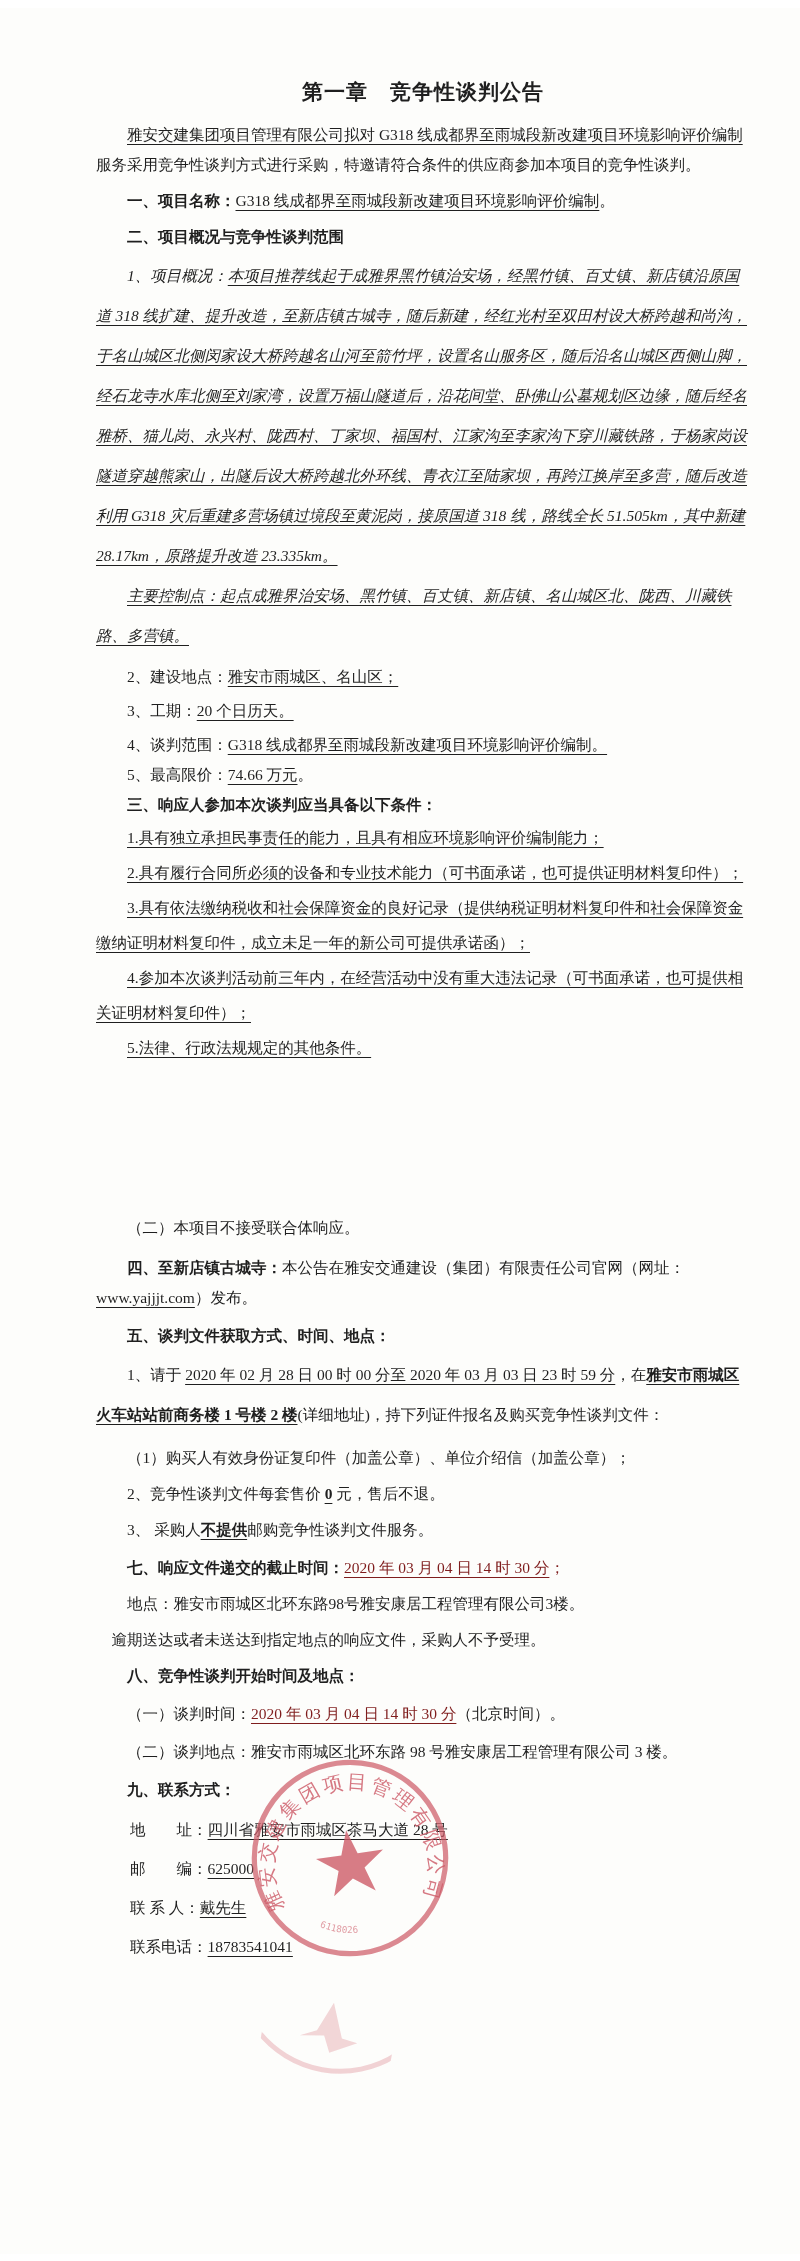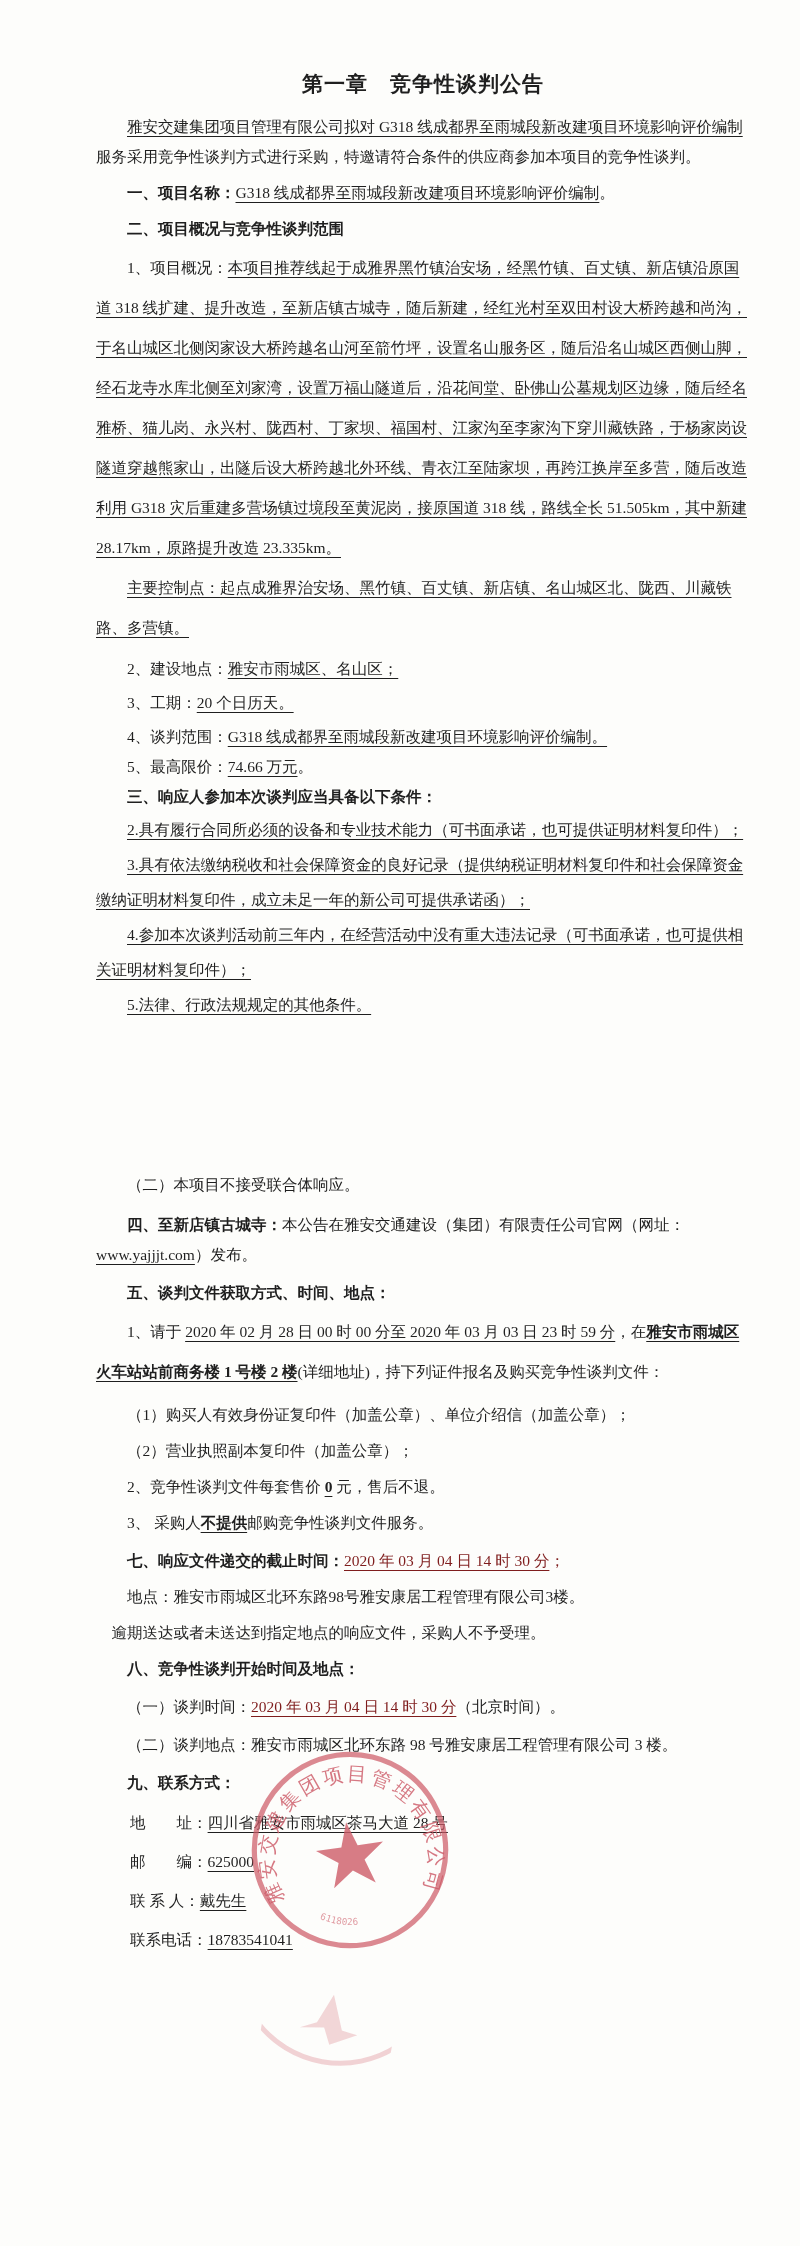--- a/index.html
+++ b/index.html
@@ -1,31 +1,31 @@
 <!DOCTYPE html>
 <html><head>
 <meta charset="utf-8">
 <style>
   html,body { margin:0; padding:0; background:#ffffff; }
   .page {
-    position:relative; width:800px; height:2246px; margin:0 auto;
+    position:relative; width:800px; height:2246px; margin:8px auto;
     background:#fdfdfb; color:#1f1f1f; overflow:hidden;
     font-family:"Liberation Serif","DejaVu Serif",serif;
     font-size:15.5px;
   }
   .content { padding:70px 50px 0 96px; }
   .title {
     margin:0 0 14px 0; text-align:center;
     font-family:"Liberation Sans","DejaVu Sans",sans-serif;
     font-size:21px; font-weight:700; letter-spacing:1px;
   }
   p { margin:0; }
   .para   { line-height:30px; text-indent:2em; }
   .intro  { line-height:30px; text-indent:2em; margin-bottom:4px; }
-  .ovpara { line-height:40px; text-indent:2em; }
+  .ovpara { line-height:40px; text-indent:2em;font-style:italic; }
   .cond   { line-height:35px; text-indent:2em; }
   .five1  { line-height:40px; text-indent:2em; }
   .mt4  { margin-top:4px; }
   .mt6  { margin-top:6px; }
   .mt8  { margin-top:8px; }
   .mt10 { margin-top:10px; }
   .hd {
     font-family:Liberation Sans, sans-serif;
     font-weight:700;
   }
@@ -63,37 +63,37 @@
     <p class="para mt6"><span>2、建设地点：</span><span class="u">雅安市雨城区、名山区；</span></p>
 
     <p class="para mt4"><span>3、工期：</span><span class="u">20 个日历天。</span></p>
 
     <p class="para mt4"><span>4、谈判范围：</span><span class="u">G318 线成都界至雨城段新改建项目环境影响评价编制。</span></p>
 
     <p class="para"><span>5、最高限价：</span><span class="u">74.66 万元</span><span>。</span></p>
 
     <p class="para hd">三、响应人参加本次谈判应当具备以下条件：</p>
 
+    <p class="cond u">1.具有独立承担民事责任的能力，且具有相应环境影响评价编制能力；</p>
     <p class="cond u">2.具有履行合同所必须的设备和专业技术能力（可书面承诺，也可提供证明材料复印件）；</p>
     <p class="cond u">3.具有依法缴纳税收和社会保障资金的良好记录（提供纳税证明材料复印件和社会保障资金缴纳证明材料复印件，成立未足一年的新公司可提供承诺函）；</p>
     <p class="cond u">4.参加本次谈判活动前三年内，在经营活动中没有重大违法记录（可书面承诺，也可提供相关证明材料复印件）；</p>
     <p class="cond u">5.法律、行政法规规定的其他条件。</p>
 
     <div class="big-gap"></div>
 
     <p class="para">（二）本项目不接受联合体响应。</p>
 
     <p class="para mt10"><span class="hd">四、至新店镇古城寺：</span><span>本公告在雅安交通建设（集团）有限责任公司官网（网址：</span><span class="u">www.yajjjt.com</span><span>）发布。</span></p>
 
     <p class="para mt8 hd">五、谈判文件获取方式、时间、地点：</p>
 
     <p class="five1 mt4"><span>1、请于 </span><span class="u">2020 年 02 月 28 日 00 时 00 分至 2020 年 03 月 03 日 23 时 59 分</span><span>，在</span><span class="u b">雅安市雨城区火车站站前商务楼 1 号楼 2 楼</span><span>(详细地址)，持下列证件报名及购买竞争性谈判文件：</span></p>
 
     <p class="para mt8">（1）购买人有效身份证复印件（加盖公章）、单位介绍信（加盖公章）；</p>
-    <p class="para mt6">（2）营业执照副本复印件（加盖公章）；</p>
 
     <p class="para mt6"><span>2、竞争性谈判文件每套售价 </span><span class="u b">0</span><span> 元，售后不退。</span></p>
 
     <p class="para mt6"><span>3、 采购人</span><span class="u b">不提供</span><span>邮购竞争性谈判文件服务。</span></p>
 
     <p class="para mt8"><span class="hd">七、响应文件递交的截止时间：</span><span class="u red">2020 年 03 月 04 日 14 时 30 分</span><span class="red">；</span></p>
 
     <p class="para mt6">地点：雅安市雨城区北环东路98号雅安康居工程管理有限公司3楼。</p>
 
     <p class="para mt6 indent1">逾期送达或者未送达到指定地点的响应文件，采购人不予受理。</p>

